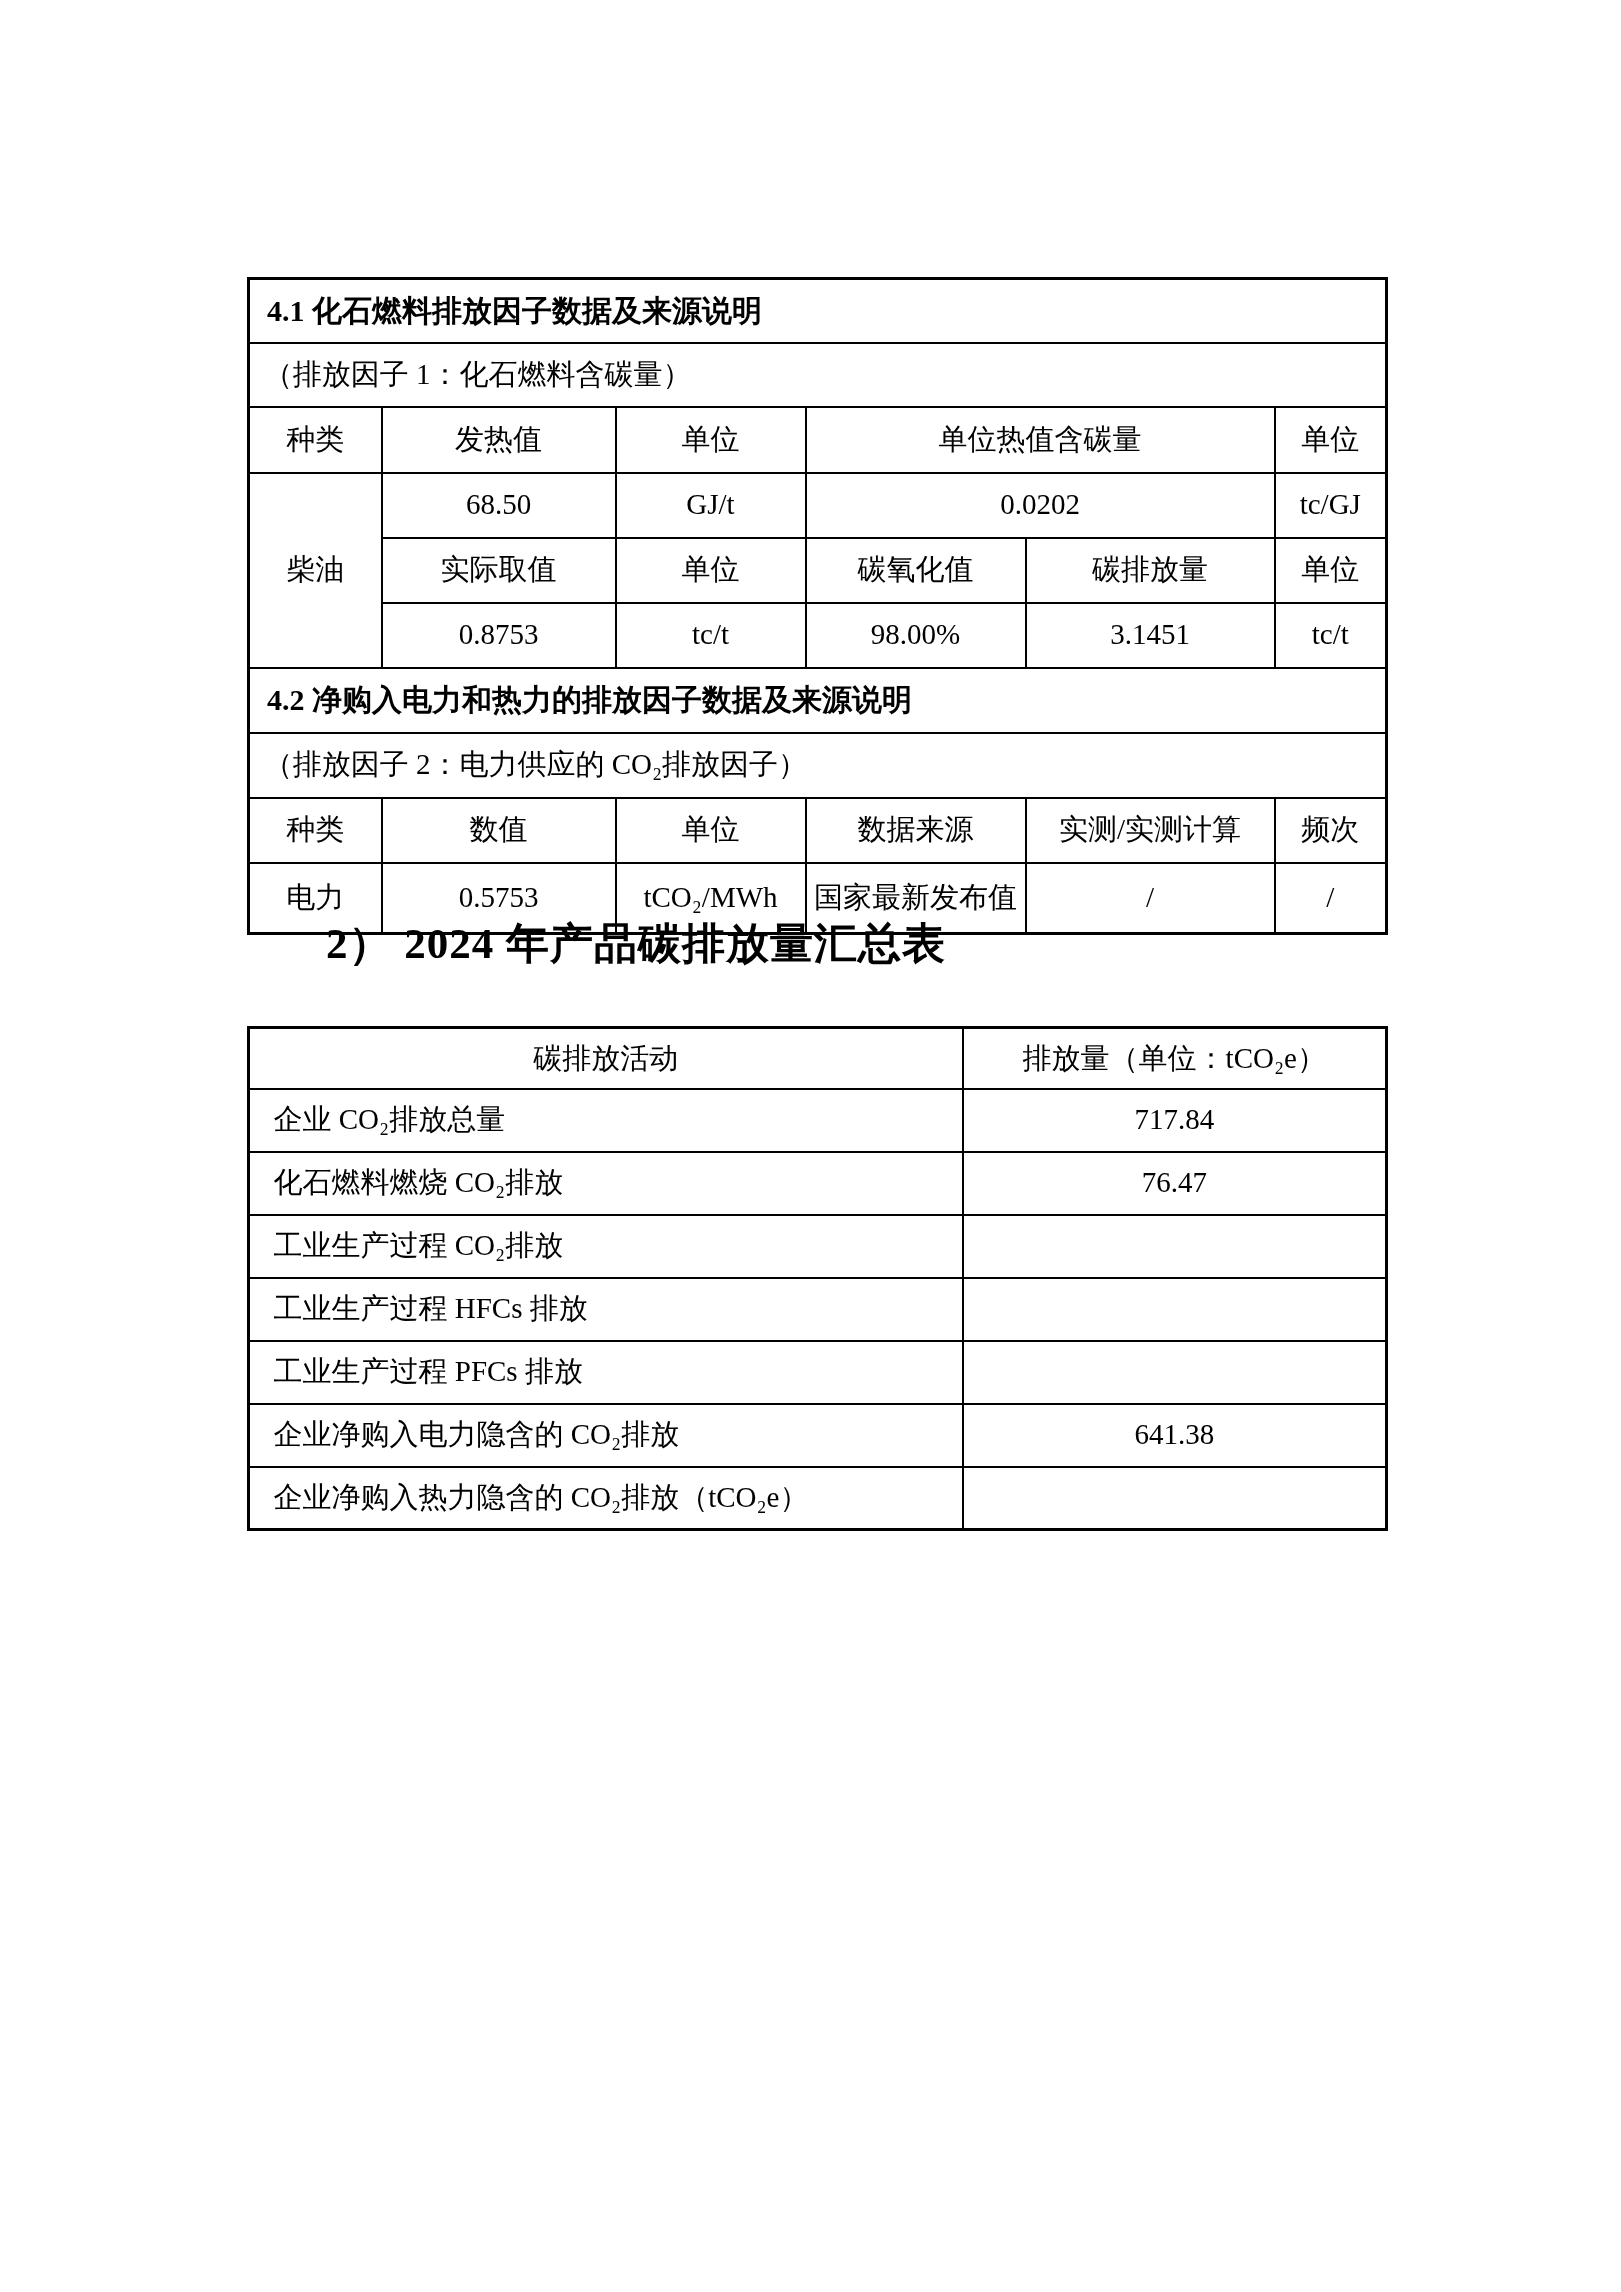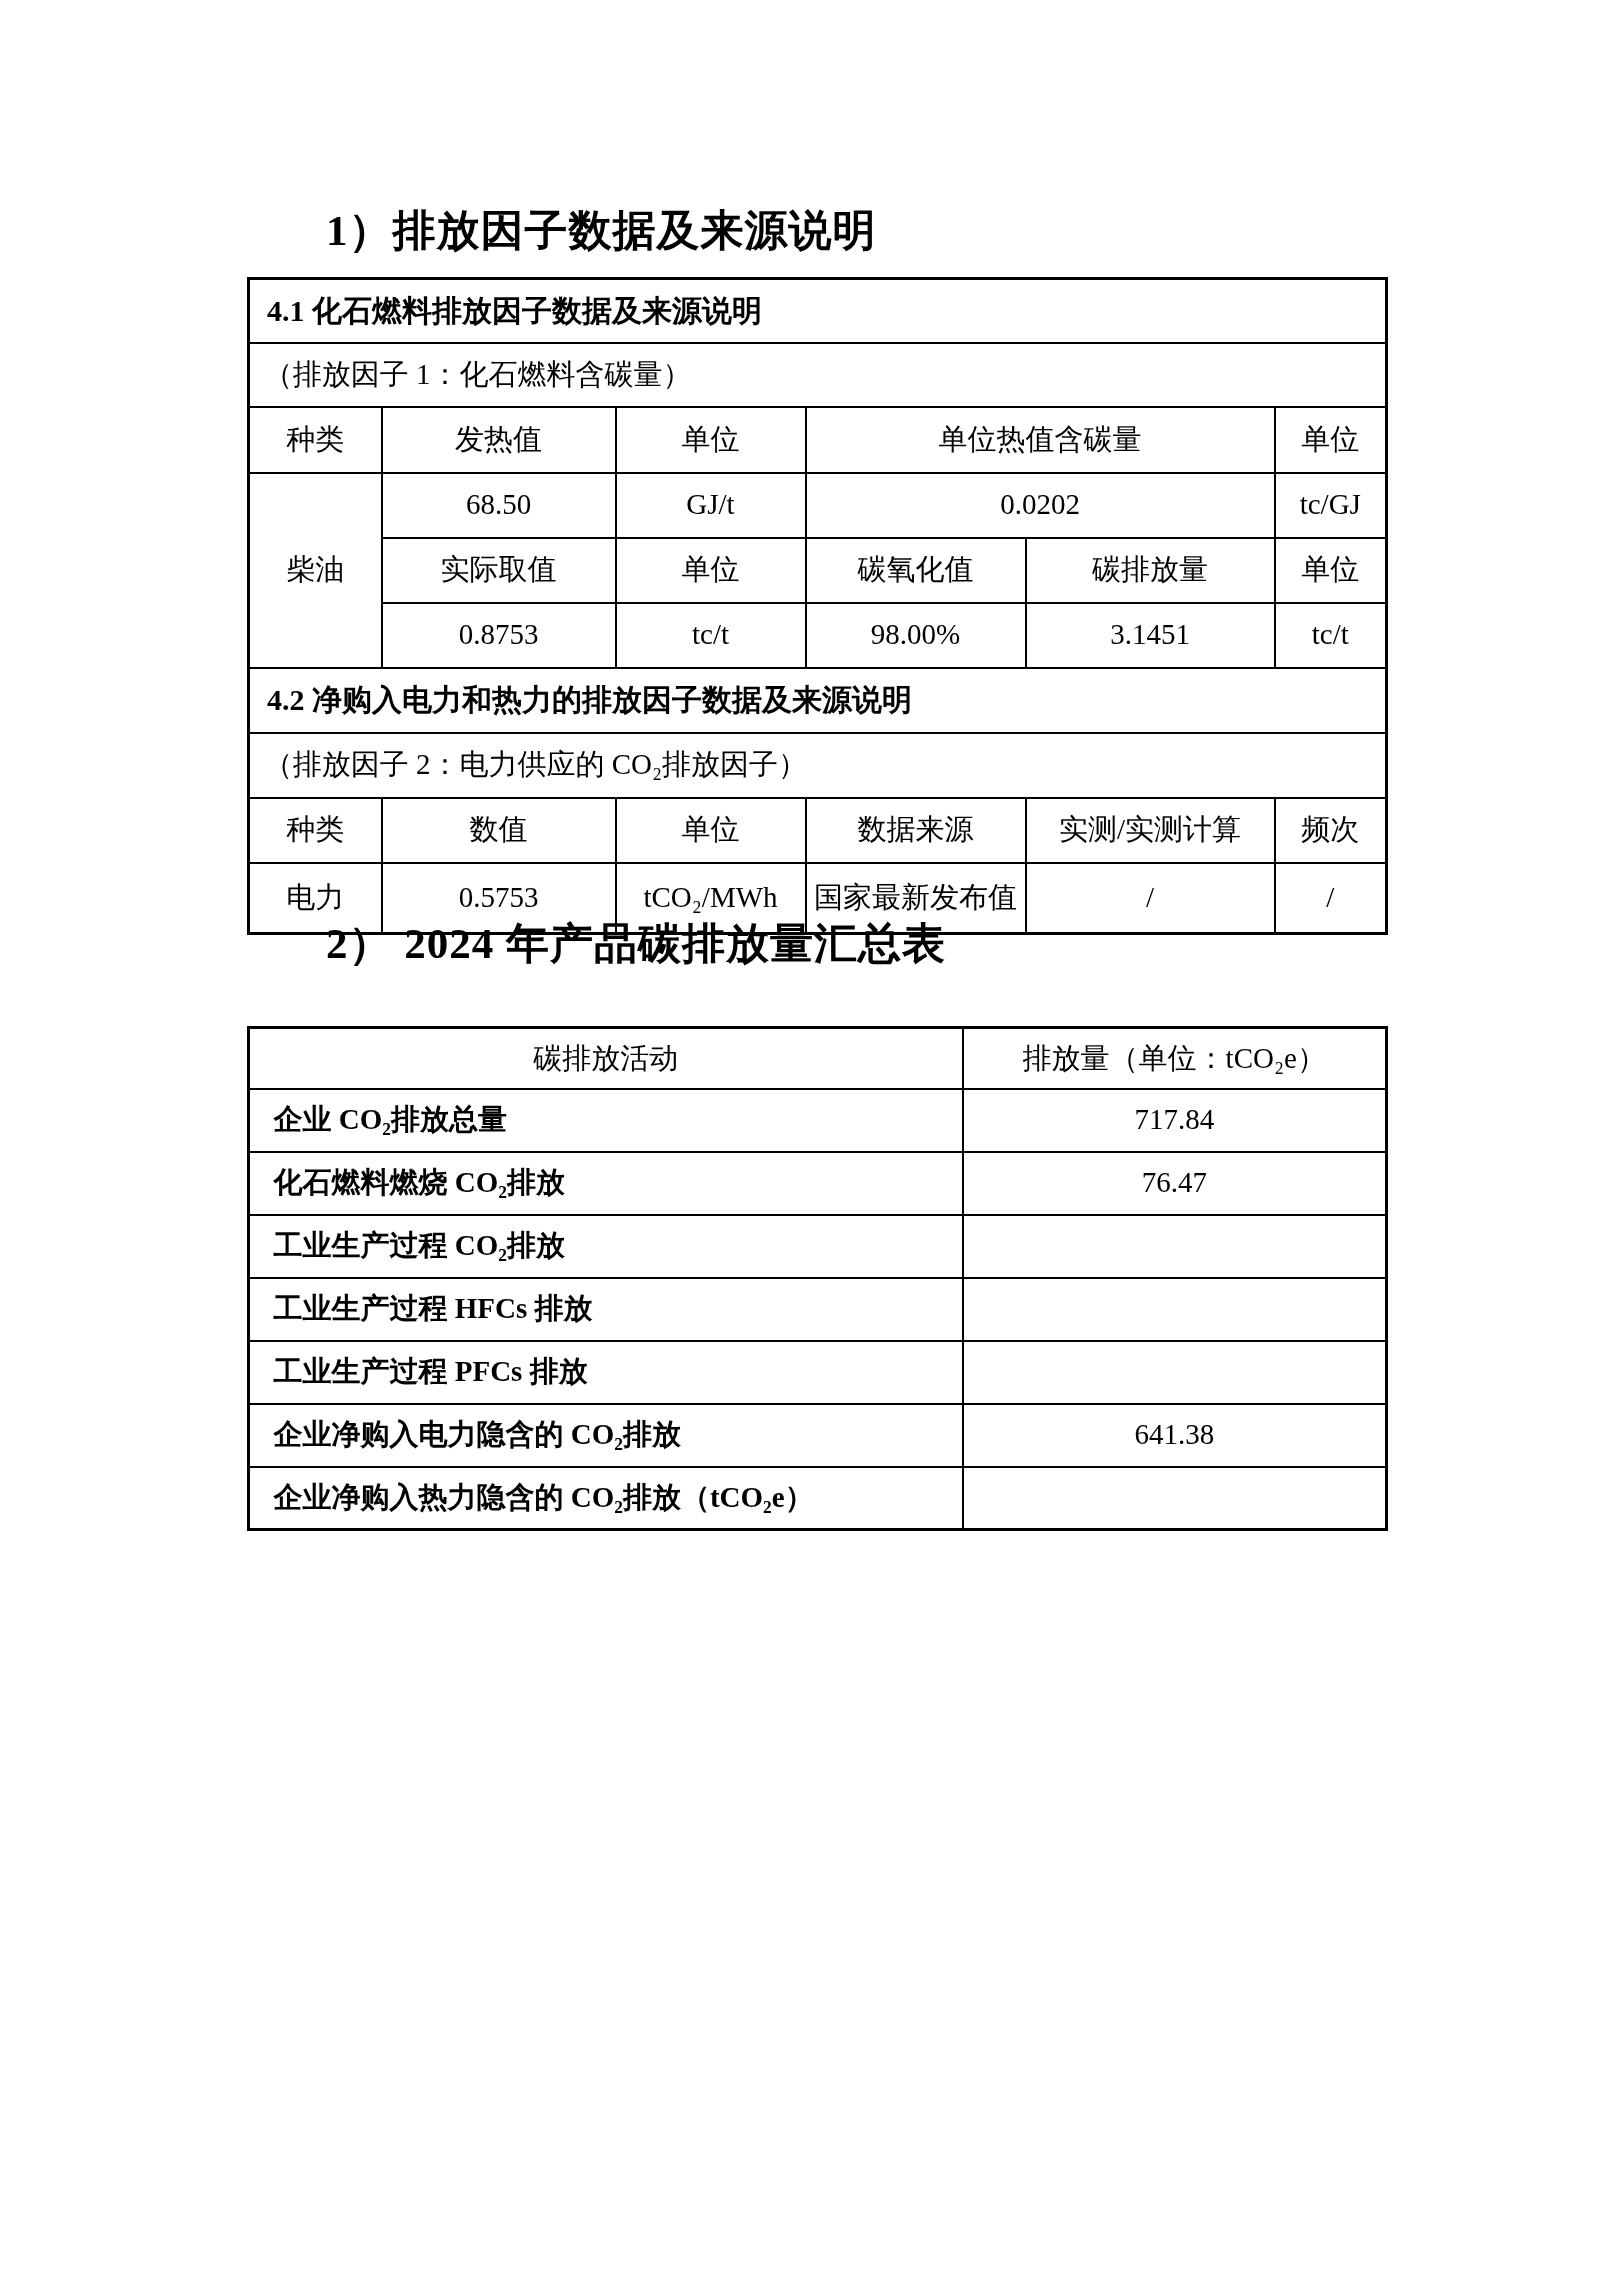--- a/index.html
+++ b/index.html
@@ -49,30 +49,28 @@
     font-size: 30px;
     padding-left: 17px;
   }
   tr.note-row td {
     text-align: left;
     padding-left: 13.7px;
   }
   #summary-table td.activity {
     text-align: left;
     padding-left: 23.5px;
-    font-weight: bold;
   }
   #summary-table tr.t2-head td { text-align: center; padding-left: 5.9px; }
 </style>
 </head>
 <body>
 
 <div class="page">
 
-  <div id="title1" class="sec-title">1）排放因子数据及来源说明</div>
 
   <table id="factor-table">
     <colgroup>
       <col style="width:133px">
         <col style="width:234px">
         <col style="width:190px">
       <col style="width:220px">
         <col style="width:249px">
         <col style="width:112px">
     </colgroup>

